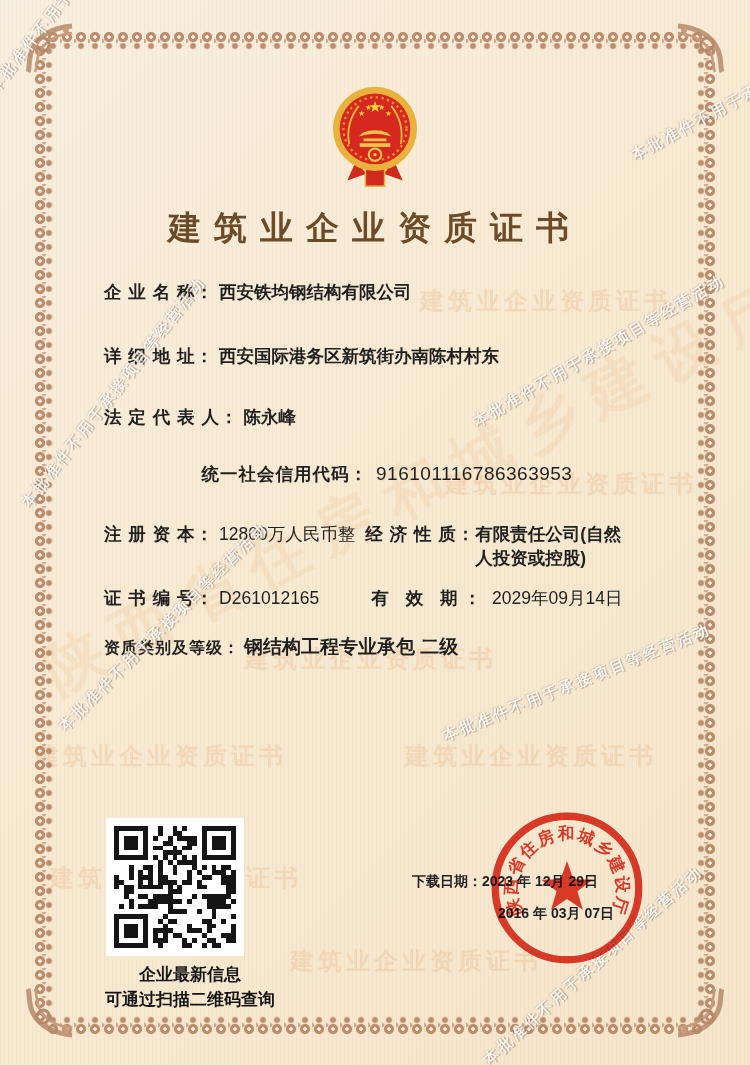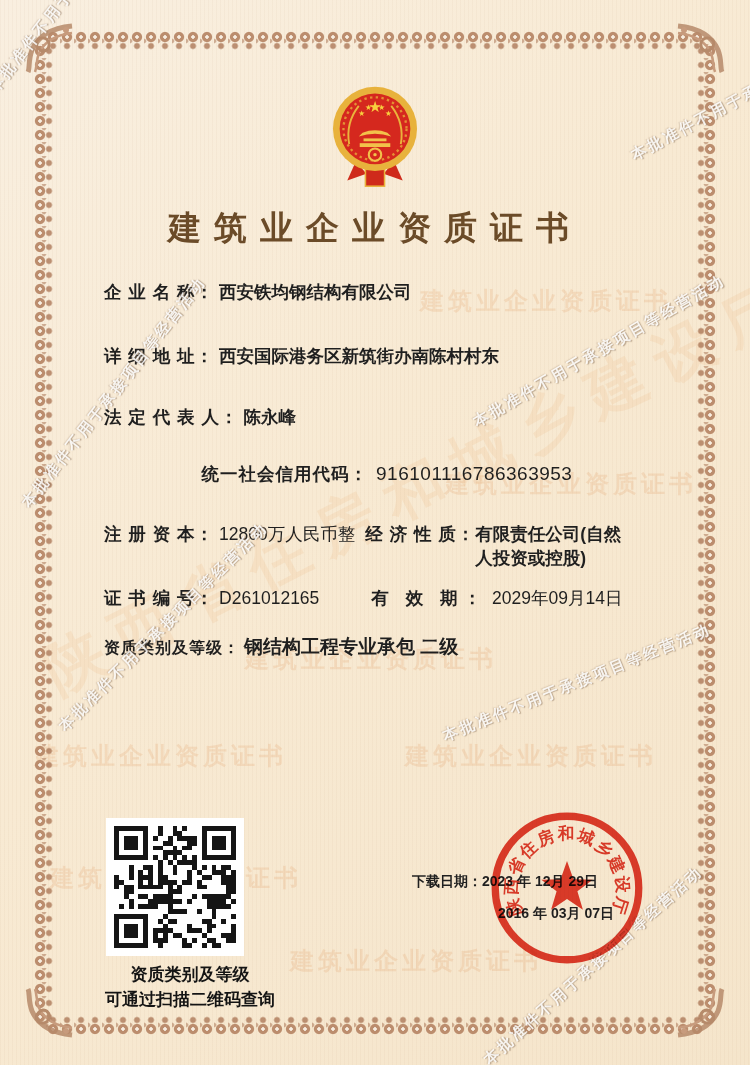--- a/index.html
+++ b/index.html
@@ -461,21 +461,21 @@
         <rect x="6" y="24" width="1" height="1"></rect>
         <rect x="9" y="24" width="1" height="1"></rect>
         <rect x="14" y="24" width="1" height="1"></rect>
         <rect x="15" y="24" width="1" height="1"></rect>
         <rect x="18" y="24" width="1" height="1"></rect>
         <rect x="20" y="24" width="1" height="1"></rect>
         <rect x="21" y="24" width="1" height="1"></rect>
       </svg>
     </div>
   <div class="qr-caption">
-    <div>资质类别及等级</div>
+    <div>企业最新信息</div>
     <div>可通过扫描二维码查询</div>
   </div>
 
   <div class="footer">
     <div><span>下载日期：</span><span>2023 年 12月 29日</span></div>
     <div class="indent">2016 年 03月 07日</div>
   </div>
 
   <svg class="seal" viewBox="0 0 150 150">
     <defs>

